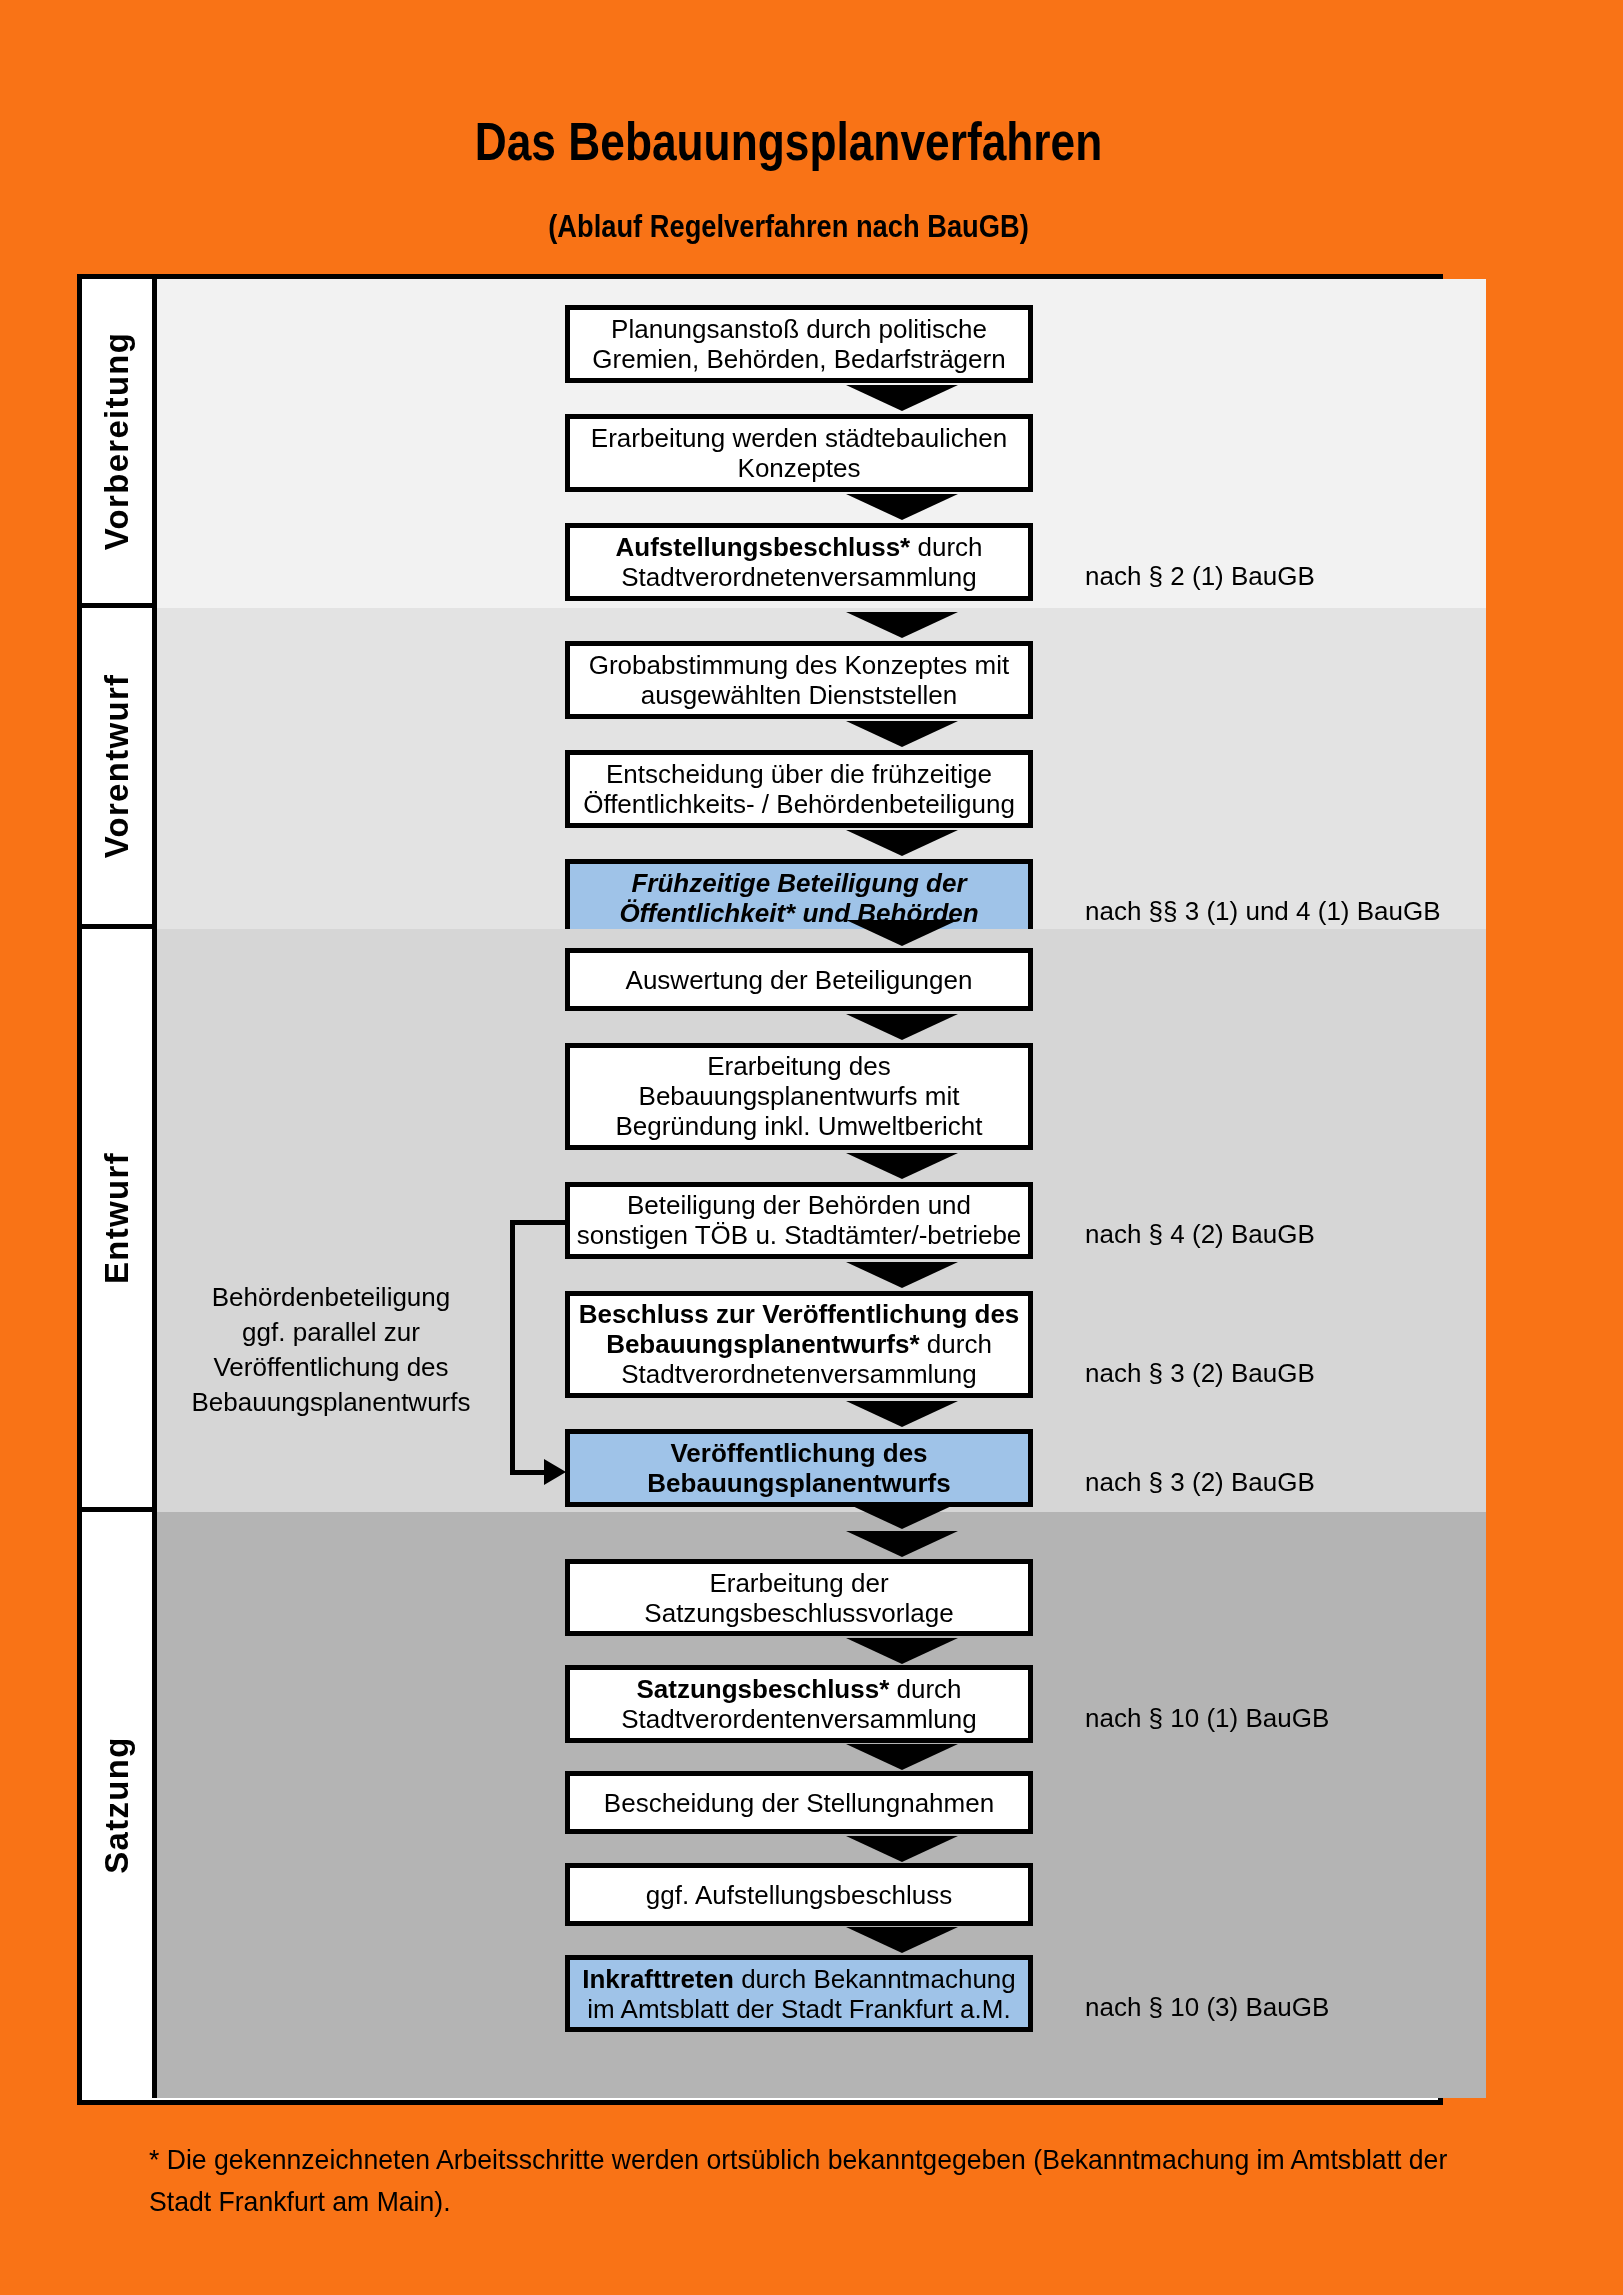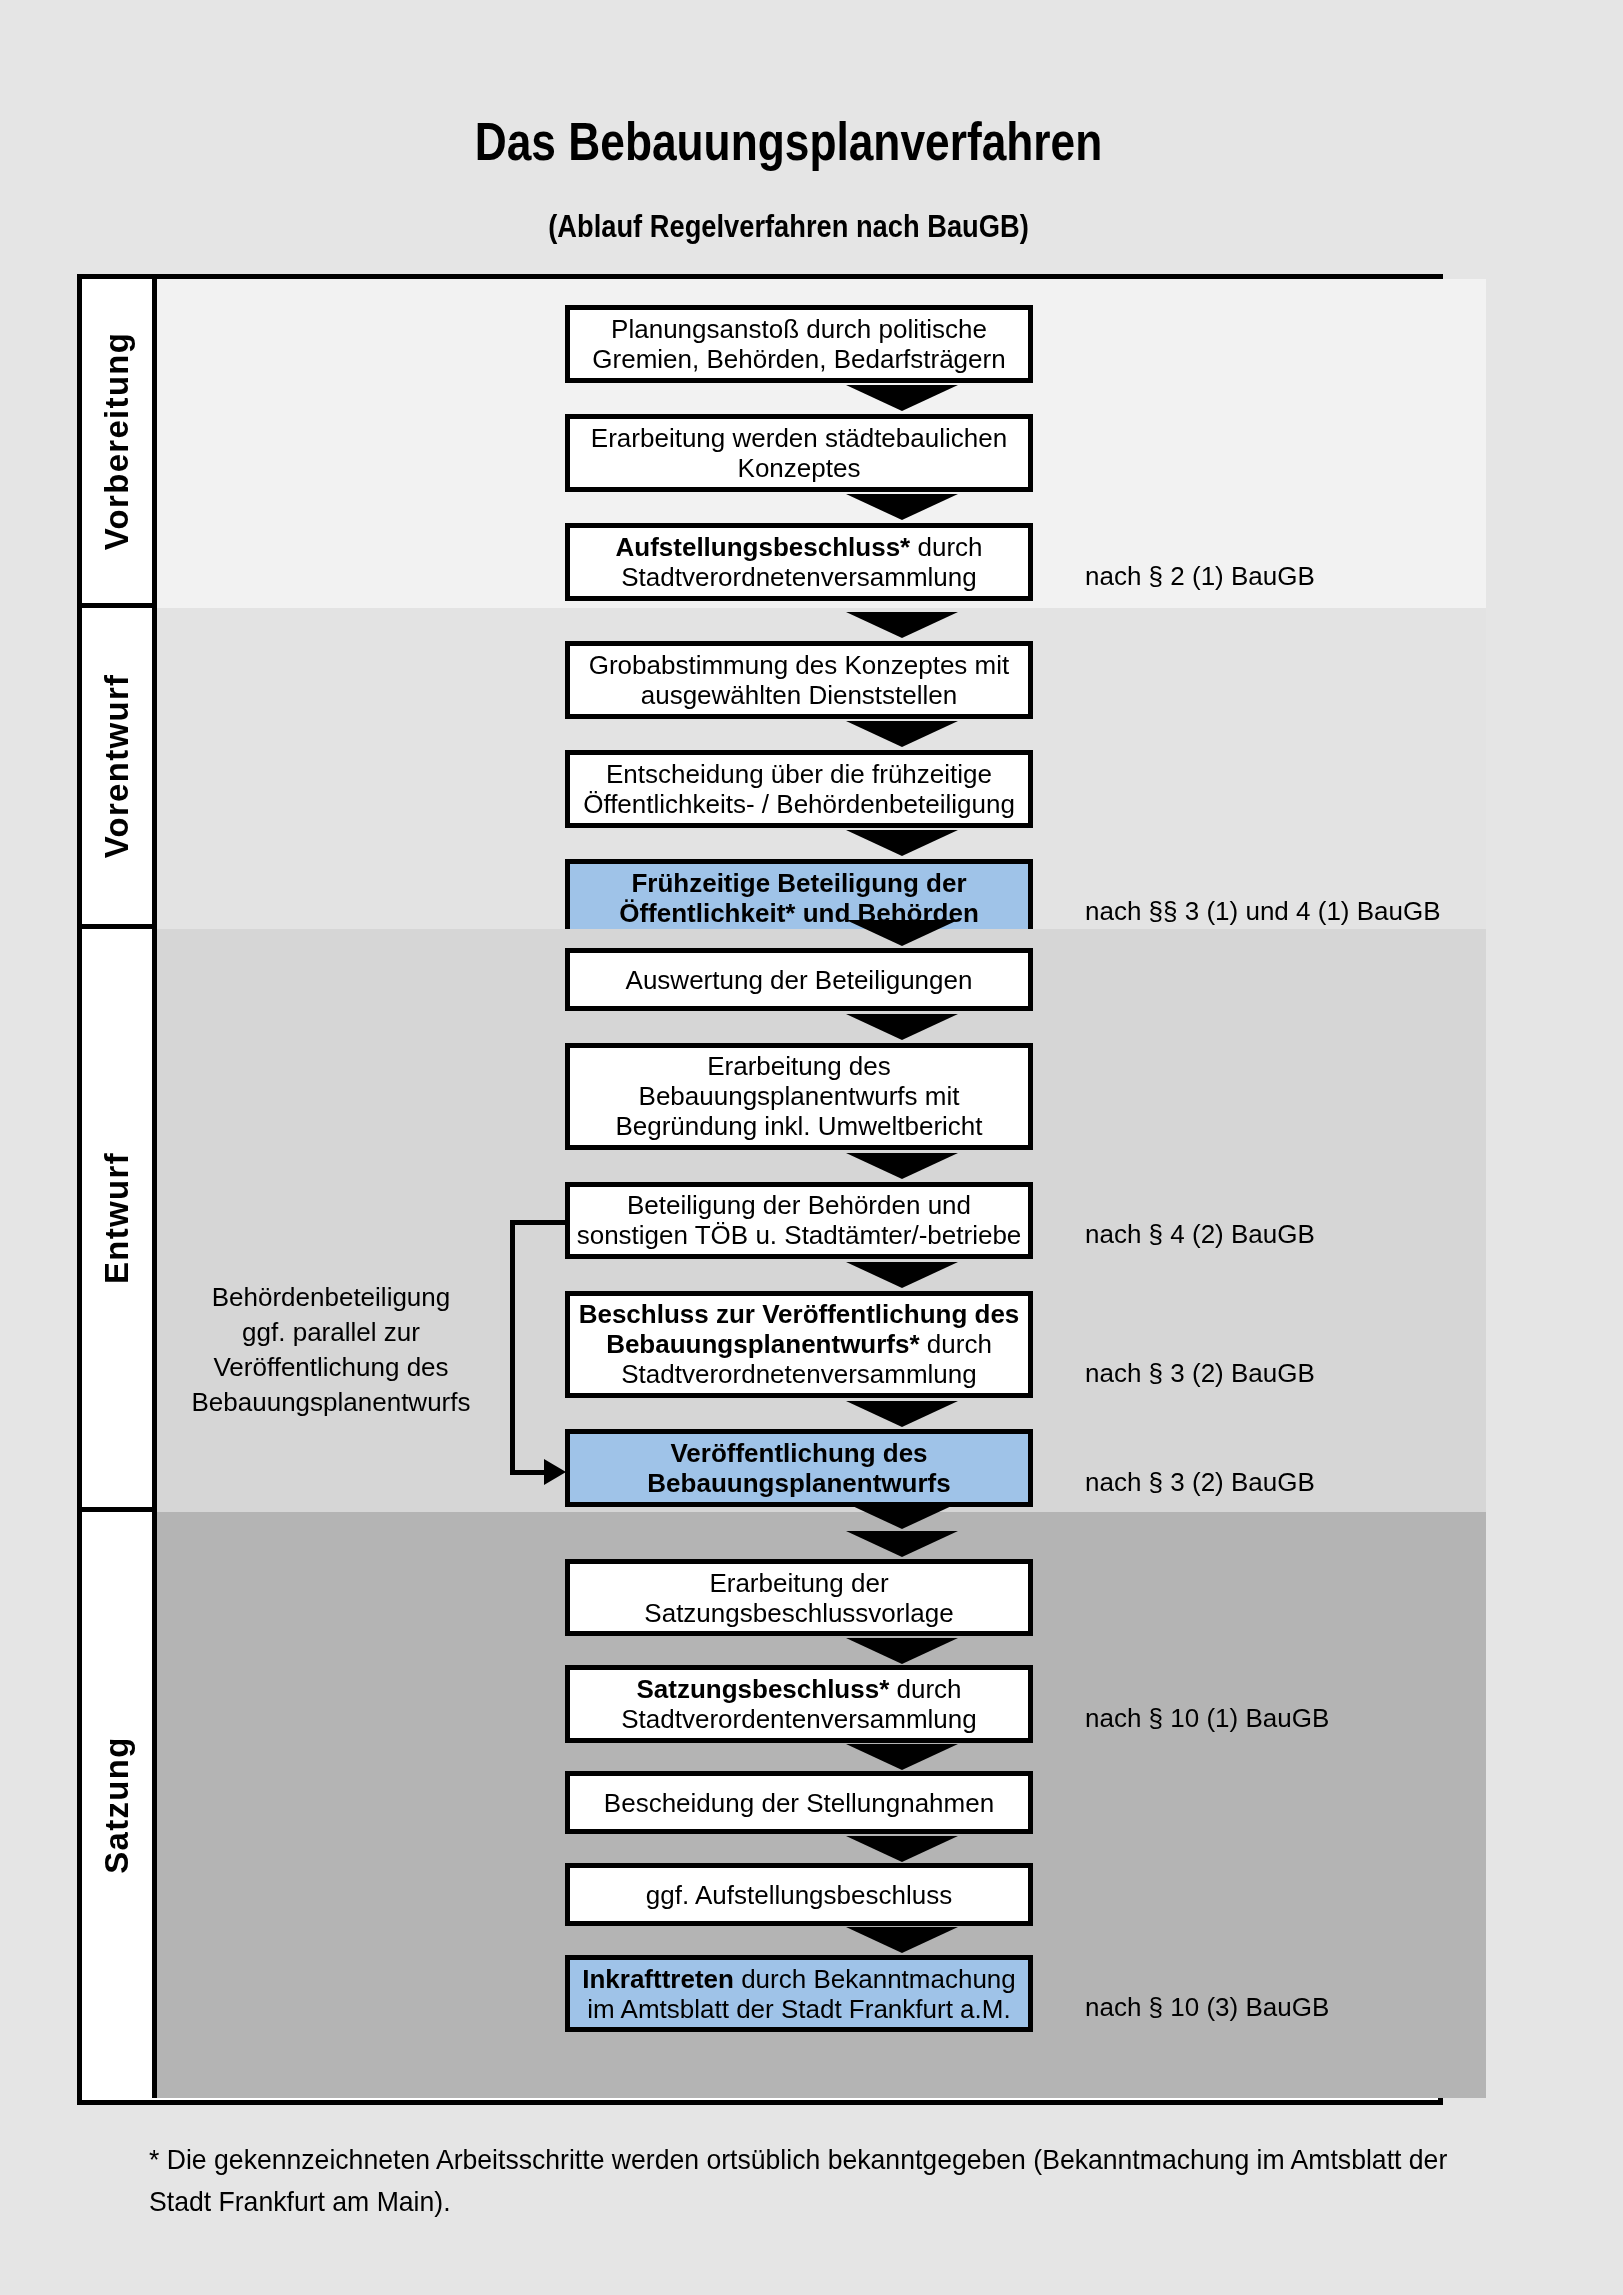--- a/index.html
+++ b/index.html
@@ -1,16 +1,16 @@
 <!DOCTYPE html>
 <html style="font-size:10.5px"><head>
 <meta charset="utf-8">
 <style>
   html,body{margin:0;padding:0;background:#fff;}
-  .page{position:relative;width:1623px;height:2295px;background:#e5e5e5;
+  .page{position:relative;width:1623px;height:2295px;background:#f97316;
         font-family:"Liberation Sans",sans-serif;color:#000;overflow:hidden;}
 
   .title{position:absolute;top:110px;left:-9.8px;width:1597px;text-align:center;
          font-size:54px;font-weight:bold;transform:scaleX(.82);transform-origin:center;
          letter-spacing:0px;white-space:nowrap;}
   .subtitle{position:absolute;top:209px;left:-9.8px;width:1597px;text-align:center;
          font-size:31px;font-weight:bold;transform:scaleX(.88);transform-origin:center;white-space:nowrap;}
 
   .frame{position:absolute;left:77px;top:274px;width:1366px;height:1831px;
          border:5.9px solid #000;box-sizing:border-box;background:#fff;}
@@ -107,21 +107,21 @@
           </div>
           <div class="arr"></div>
           <div class="step-row">
             <div class="box">
               <div><span>Entscheidung über die frühzeitige</span></div>
               <div><span>Öffentlichkeits- / Behördenbeteiligung</span></div>
             </div>
           </div>
           <div class="arr"></div>
           <div class="step-row">
-            <div class="box" style="background: rgb(159, 195, 232);">
+            <div class="box" style="background: rgb(159, 195, 232); font-style: italic;">
               <div><span class="b">Frühzeitige Beteiligung der</span></div>
               <div><span class="b">Öffentlichkeit* und Behörden</span></div>
             </div>
             <div class="ref">nach §§ 3 (1) und 4 (1) BauGB</div>
           </div>
         </div>
       </div>
     <div class="band band3" style="background: rgb(214, 214, 214);">
         <div class="flow flow3">
           <div class="arr crossing"></div>

